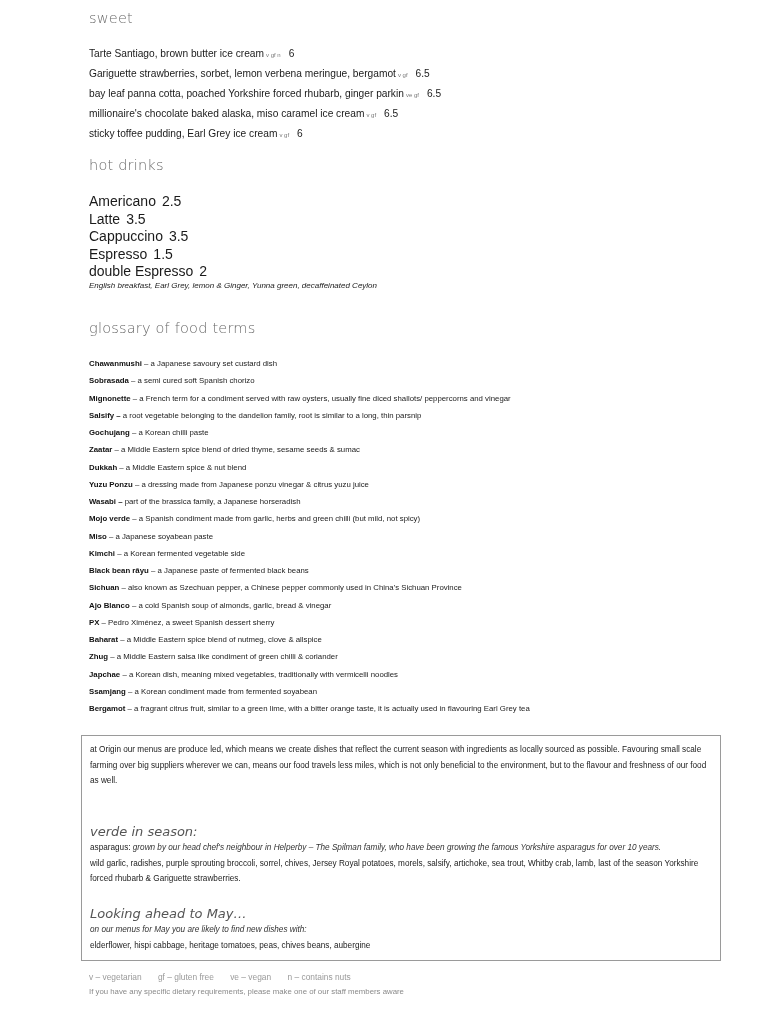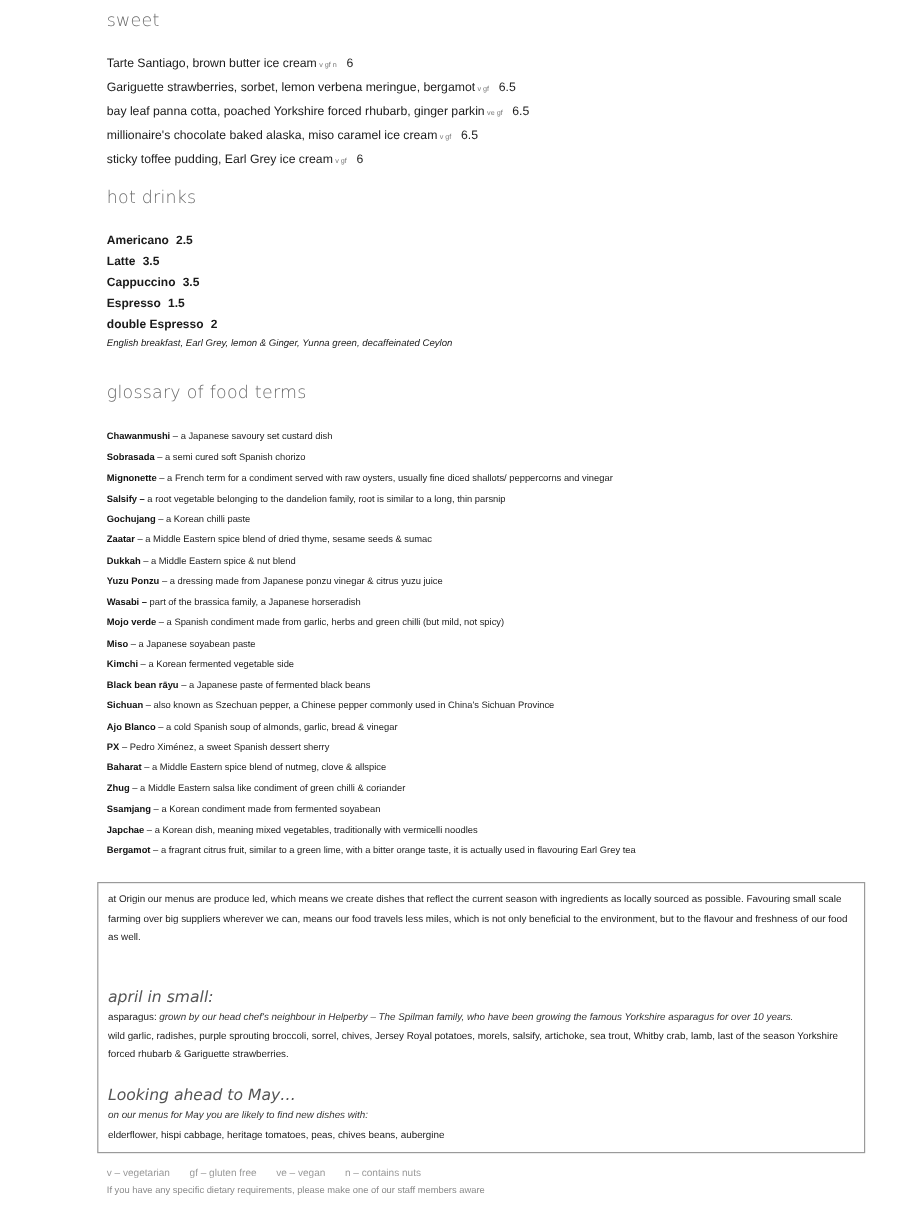--- a/index.html
+++ b/index.html
@@ -8,21 +8,21 @@
   .page { position:absolute; left:89px; top:0; width:640px; }
   .section-title { font-family:"DejaVu Sans", sans-serif; font-weight:200; color:#6b6b6b;
                    font-size:14.5px; letter-spacing:0.2px; margin:0;text-align:center; }
   .sweet-title { position:absolute; top:10px; left:0; }
   .sweet-list { position:absolute; top:47px; left:0; }
   .sweet-item { font-size:10.2px; height:20px; line-height:14px; white-space:nowrap; }
   .sweet-item .tag { font-size:6px; color:#777; margin-left:2px; }
   .sweet-item .price { margin-left:8px; }
   .hot-title { position:absolute; top:157px; left:0; }
   .hot-list { position:absolute; top:194px; left:0; }
-  .hot-item { font-size:10px; height:17.6px; line-height:14px;font-weight:bold; }
+  .hot-item { font-size:14px; height:17.6px; line-height:14px; }
   .hot-item .price { margin-left:6px; }
   .tea-note { font-size:8px; font-style:italic; line-height:12px; margin-top:-2px; }
   .gloss-title { position:absolute; top:320px; left:0; }
   .gloss-list { position:absolute; top:358px; left:0; }
   .gloss-item { font-size:7.8px; height:17.25px; line-height:12px; white-space:nowrap; color:#222; }
   .gloss-item b { font-weight:bold; color:#111; }
   .box { position:absolute; left:81px; top:735px; width:640px; height:226px;
          border:1px solid #9a9a9a; box-sizing:border-box; padding:6px 8px; }
   .box-h { font-family:"DejaVu Sans", sans-serif; font-style:italic; font-weight:200;
            color:#555; font-size:13px; margin:0; line-height:16px; }
@@ -71,32 +71,32 @@
     <div class="gloss-item"><b>Wasabi –</b><span> part of the brassica family, a Japanese horseradish</span></div>
     <div class="gloss-item"><b>Mojo verde</b><span> – a Spanish condiment made from garlic, herbs and green chilli (but mild, not spicy)</span></div>
     <div class="gloss-item"><b>Miso</b><span> – a Japanese soyabean paste</span></div>
     <div class="gloss-item"><b>Kimchi</b><span> – a Korean fermented vegetable side</span></div>
     <div class="gloss-item"><b>Black bean rāyu</b><span> – a Japanese paste of fermented black beans</span></div>
     <div class="gloss-item"><b>Sichuan</b><span> – also known as Szechuan pepper, a Chinese pepper commonly used in China's Sichuan Province</span></div>
     <div class="gloss-item"><b>Ajo Blanco</b><span> – a cold Spanish soup of almonds, garlic, bread &amp; vinegar</span></div>
     <div class="gloss-item"><b>PX</b><span> – Pedro Ximénez, a sweet Spanish dessert sherry</span></div>
     <div class="gloss-item"><b>Baharat</b><span> – a Middle Eastern spice blend of nutmeg, clove &amp; allspice</span></div>
     <div class="gloss-item"><b>Zhug</b><span> – a Middle Eastern salsa like condiment of green chilli &amp; coriander</span></div>
+    <div class="gloss-item"><b>Japchae</b><span> – a Korean dish, meaning mixed vegetables, traditionally with vermicelli noodles</span></div>
     <div class="gloss-item"><b>Ssamjang</b><span> – a Korean condiment made from fermented soyabean</span></div>
-    <div class="gloss-item"><b>Japchae</b><span> – a Korean dish, meaning mixed vegetables, traditionally with vermicelli noodles</span></div>
     <div class="gloss-item"><b>Bergamot</b><span> – a fragrant citrus fruit, similar to a green lime, with a bitter orange taste, it is actually used in flavouring Earl Grey tea</span></div>
   </div>
 </div>
 
 <div class="box">
   <div class="blk1">
     <p class="box-p">at Origin our menus are produce led, which means we create dishes that reflect the current season with ingredients as locally sourced as possible. Favouring small scale farming over big suppliers wherever we can, means our food travels less miles, which is not only beneficial to the environment, but to the flavour and freshness of our food as well.</p>
   </div>
   <div class="blk2">
-    <h3 class="box-h">april in small:</h3>
+    <h3 class="box-h">verde in season:</h3>
     <p class="box-p"><span>asparagus: </span><i>grown by our head chef's neighbour in Helperby – The Spilman family, who have been growing the famous Yorkshire asparagus for over 10 years.</i></p>
     <p class="box-p">wild garlic, radishes, purple sprouting broccoli, sorrel, chives, Jersey Royal potatoes, morels, salsify, artichoke, sea trout, Whitby crab, lamb, last of the season Yorkshire forced rhubarb &amp; Gariguette strawberries.</p>
   </div>
   <div class="blk3">
     <h3 class="box-h">Looking ahead to May…</h3>
     <p class="box-p"><i>on our menus for May you are likely to find new dishes with:</i></p>
     <p class="box-p">elderflower, hispi cabbage, heritage tomatoes, peas, chives beans, aubergine</p>
   </div>
 </div>
 

